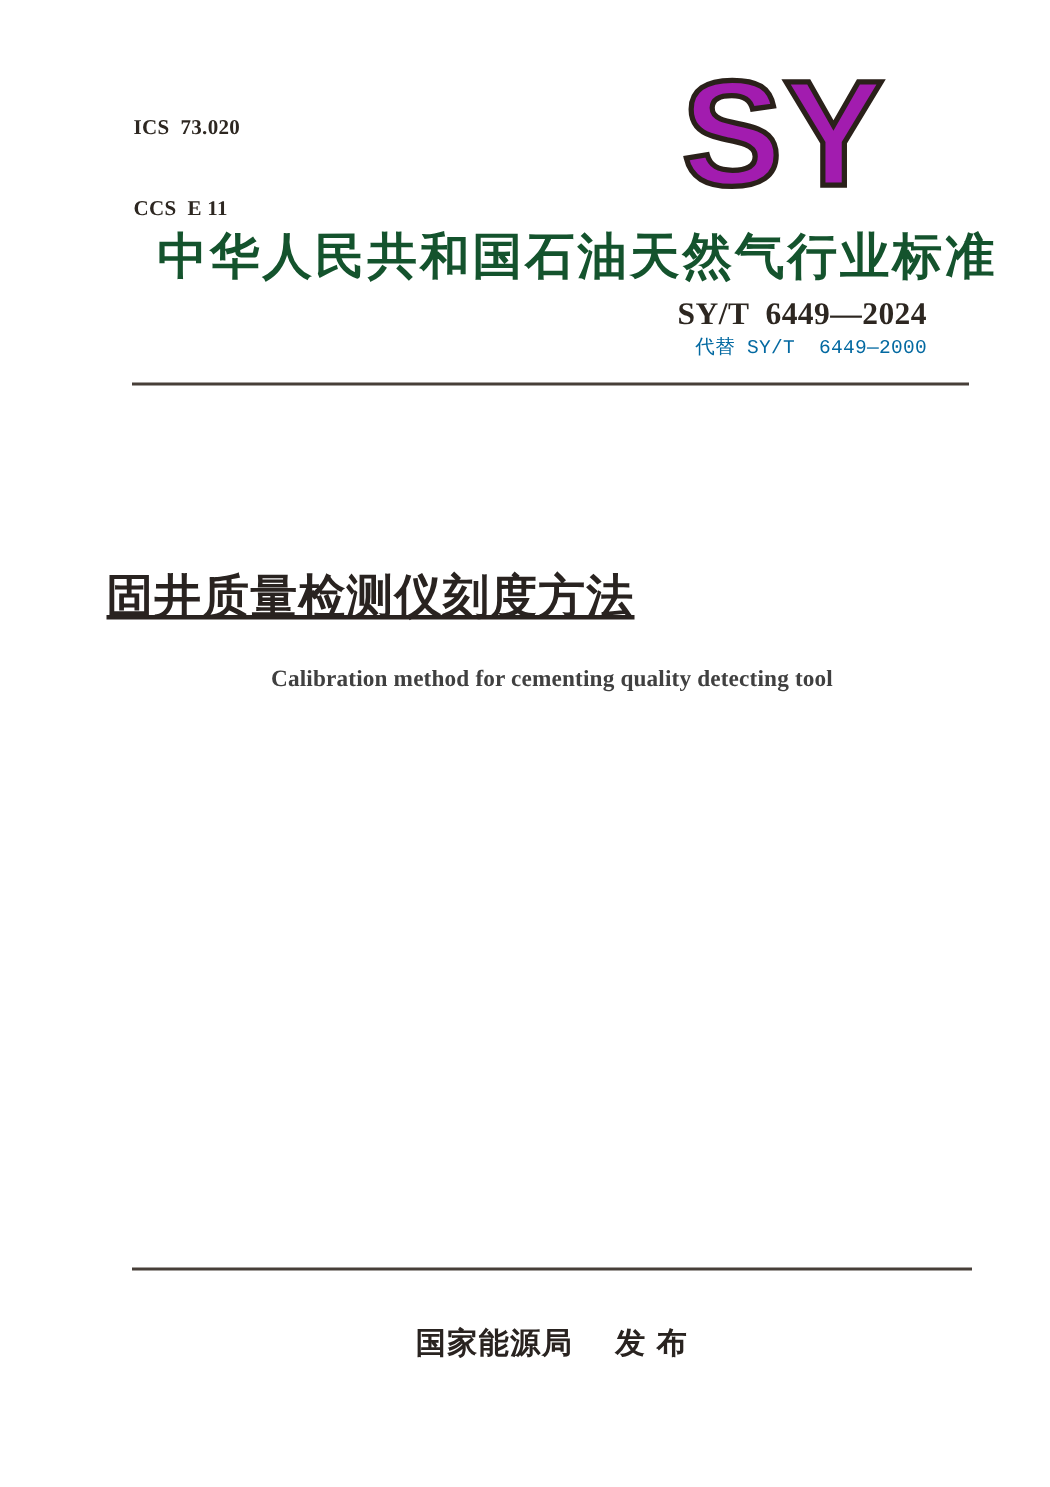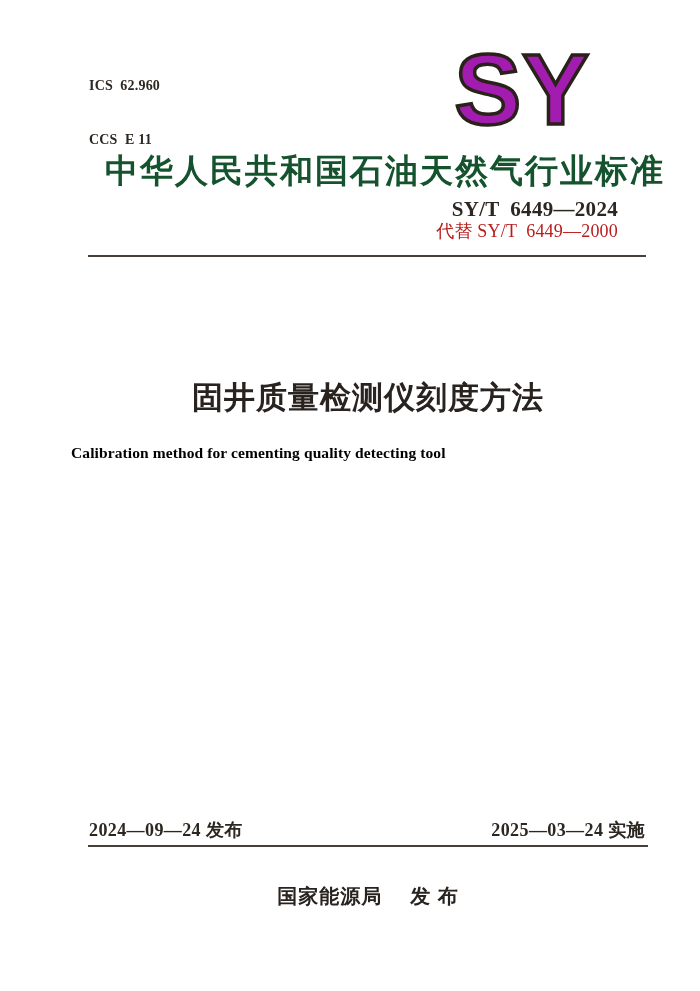--- a/index.html
+++ b/index.html
@@ -71,63 +71,64 @@
     line-height: 21px;
     letter-spacing: 0.3px;
     white-space: pre;
     color: #2d2721;
   }
 
   .replaces {
     position: absolute;
     right: 82px;
     top: 223px;
-    font-family: Liberation Serif, serif;
-    font-size: 18px;
+    font-family: Liberation Mono, monospace;
+    font-size: 13px;
     line-height: 17px;
     letter-spacing: 0.2px;
     white-space: pre;
-    color: #b91c1c;
+    color: #0369a1;
   }
 
   .rule {
     position: absolute;
     height: 2px;
     background: #473f38;
   }
   .rule-top    { left: 88px; top: 255px; width: 558px; }
   .rule-bottom { left: 88px; top: 845px; width: 560px; }
 
   
   .doc-title {
     position: absolute;
     left: 71px;
     top: 379px;
     width: 594px;
     margin: 0;
-    text-align: center;
     font-family: "Liberation Sans", sans-serif;
     font-weight: bold;
     font-size: 31px;
     line-height: 38px;
     letter-spacing: 1px;
     color: #292320;
+    text-decoration: underline;
   }
 
   .doc-title-en {
     position: absolute;
     left: 71px;
     top: 443px;
     width: 594px;
+    text-align: center;
     font-family: "Liberation Serif", serif;
     font-weight: bold;
     font-size: 15.5px;
     line-height: 20px;
     letter-spacing: 0.1px;
-    color: #000000;
+    color: #404040;
   }
 
   .dates-row {
     position: absolute;
     left: 89px;
     top: 819px;
     width: 556px;
     display: flex;
     justify-content: space-between;
     font-family: "Liberation Serif", serif;
@@ -154,42 +155,38 @@
     letter-spacing: 1px;
     color: #292320;
   }
 </style>
 </head>
 <body>
 
 <div class="page">
 
   <div class="ics-block">
-    <div>ICS  62.960</div>
+    <div>ICS  73.020</div>
     <div>CCS  E 11</div>
   </div>
 
   <div class="sy-logo">SY</div>
 
   <h1 class="standard-title">中华人民共和国石油天然气行业标准</h1>
 
   <div class="std-number">SY/T  6449—2024</div>
 
   <div class="replaces">代替 SY/T  6449—2000</div>
 
   <div class="rule rule-top"></div>
 
   <h2 class="doc-title">固井质量检测仪刻度方法</h2>
 
   <div class="doc-title-en">Calibration method for cementing quality detecting tool</div>
 
-  <div class="dates-row">
-    <span>2024—09—24 发布</span>
-    <span>2025—03—24 实施</span>
-  </div>
 
   <div class="rule rule-bottom"></div>
 
   <div class="publisher">
     <span>国家能源局</span>
     <span>发 布</span>
   </div>
 
 </div>
 

